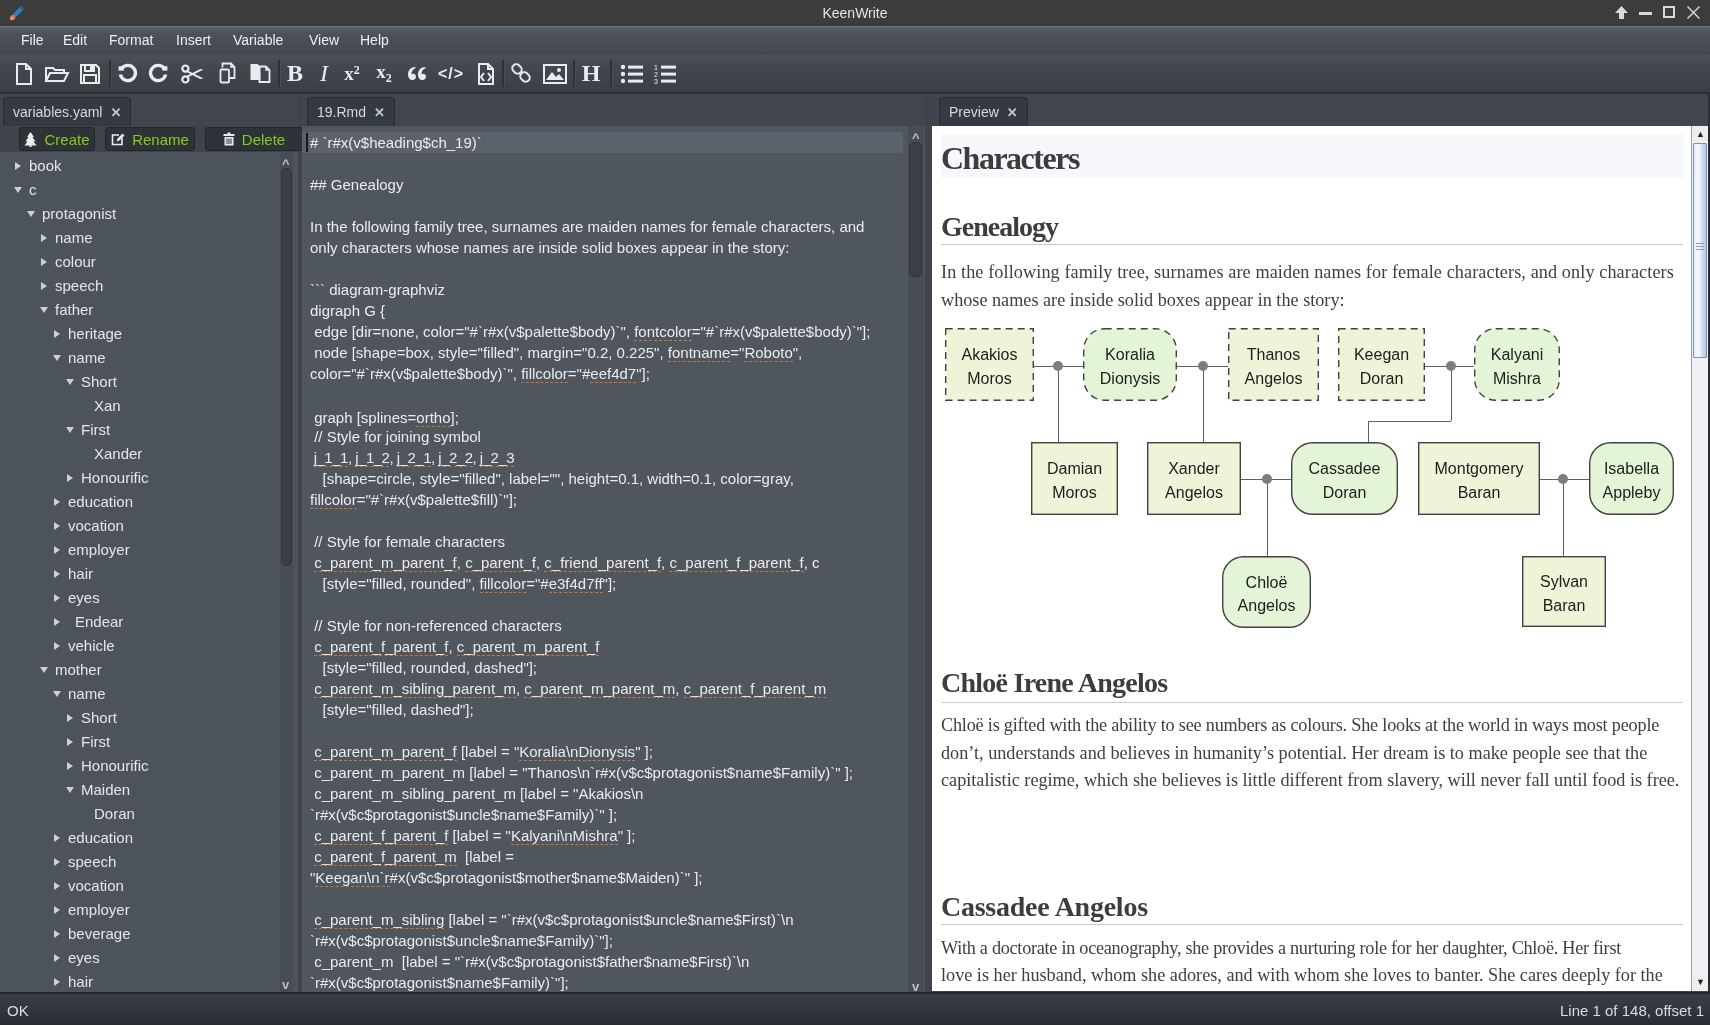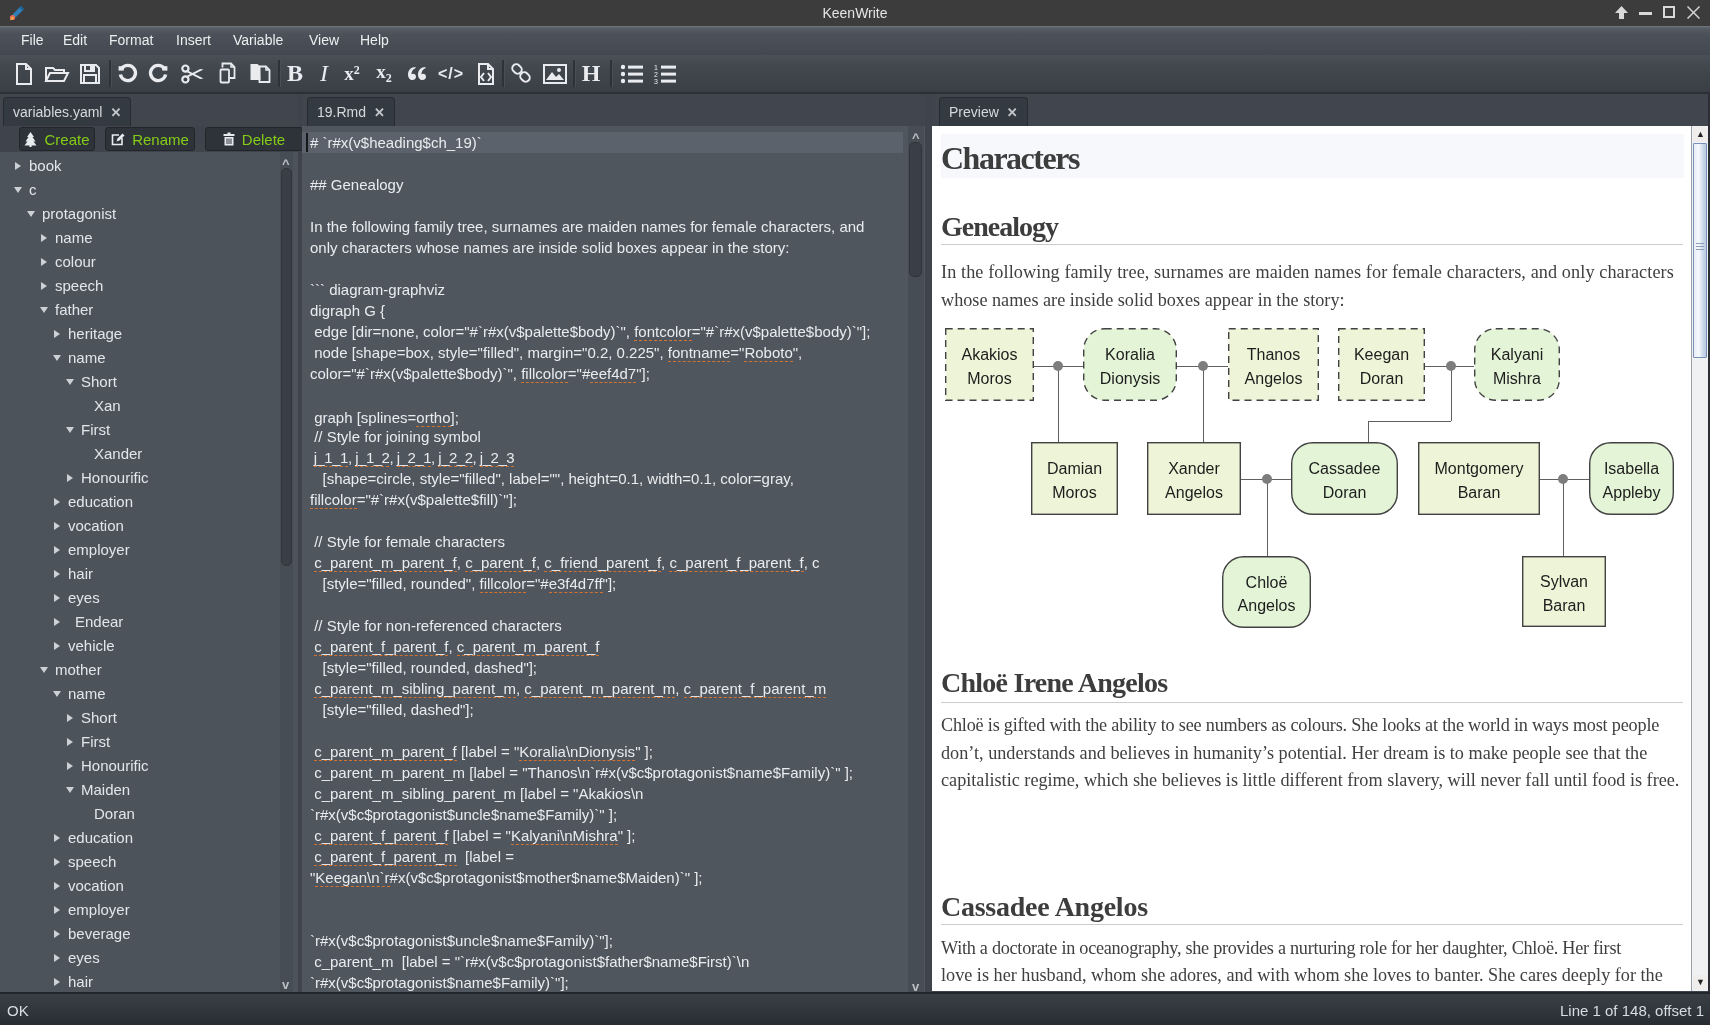--- a/index.html
+++ b/index.html
@@ -339,20 +339,21 @@
       <div class="eline" style="top: 531px;">   [style="filled, rounded, dashed"];</div>
       <div class="eline" style="top: 552px;"> <span class="sp">c_parent_m_sibling_parent_m</span>, <span class="sp">c_parent_m_parent_m</span>, <span class="sp">c_parent_f_parent_m</span></div>
       <div class="eline" style="top: 573px;">   [style="filled, dashed"];</div>
       <div class="eline" style="top: 615px;"> <span class="sp">c_parent_m_parent_f</span> [label = "<span class="sp">Koralia\nDionysis</span>" ];</div>
       <div class="eline" style="top: 636px;"> c_parent_m_parent_m [label = "Thanos\n`r#x(v$c$protagonist$name$Family)`" ];</div>
       <div class="eline" style="top: 657px;"> c_parent_m_sibling_parent_m [label = "Akakios\n</div>
       <div class="eline" style="top: 678px;">`r#x(v$c$protagonist$uncle$name$Family)`" ];</div>
       <div class="eline" style="top: 699px;"> <span class="sp">c_parent_f_parent_f</span> [label = "<span class="sp">Kalyani\nMishra</span>" ];</div>
       <div class="eline" style="top: 720px;"> <span class="sp">c_parent_f_parent_m</span>  [label =</div>
       <div class="eline" style="top: 741px;">"<span class="sp">Keegan\n`r</span>#x(v$c$protagonist$mother$name$Maiden)`" ];</div>
+      <div class="eline" style="top: 783px;"> <span class="sp">c_parent_m_sibling</span> [label = "`r#x(v$c$protagonist$uncle$name$First)`\n</div>
       <div class="eline" style="top: 804px;">`r#x(v$c$protagonist$uncle$name$Family)`"];</div>
       <div class="eline" style="top: 825px;"> c_parent_m  [label = "`r#x(v$c$protagonist$father$name$First)`\n</div>
       <div class="eline" style="top: 846px;">`r#x(v$c$protagonist$name$Family)`"];</div>
       <div style="position: absolute; left: 4px; top: 7px; width: 1.5px; height: 19px; background: rgb(21, 24, 27);"></div>
     </div>
   <div class="sbd" style="left:606px;top:32px;width:16px;height:866px"></div>
   <div class="chev" style="left:610px;top:39px">^</div>
   <div class="sbd-thumb" style="left:607px;top:48px;width:13px;height:135px"></div>
   <div class="chev" style="left:610px;top:888px">v</div>
 </div>

